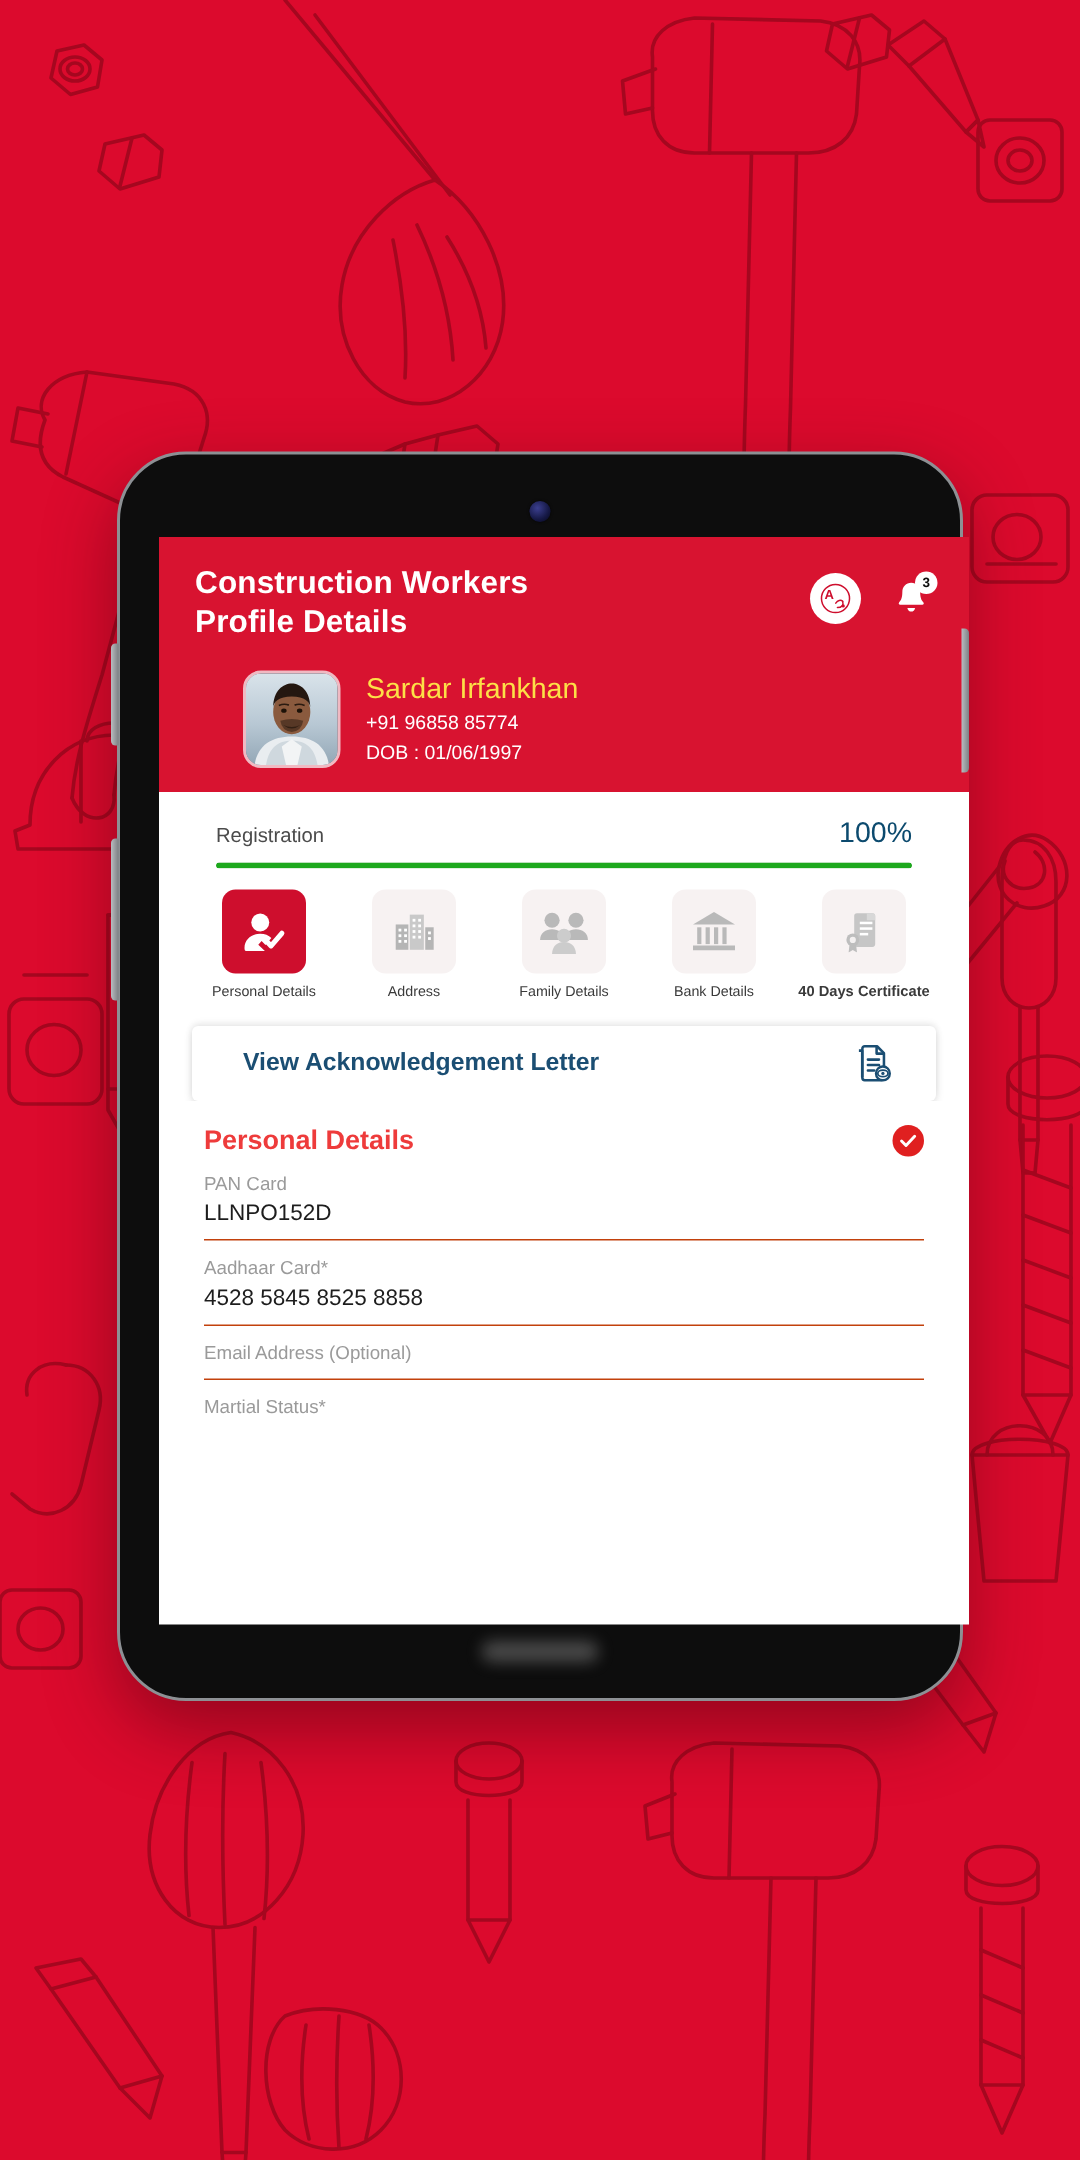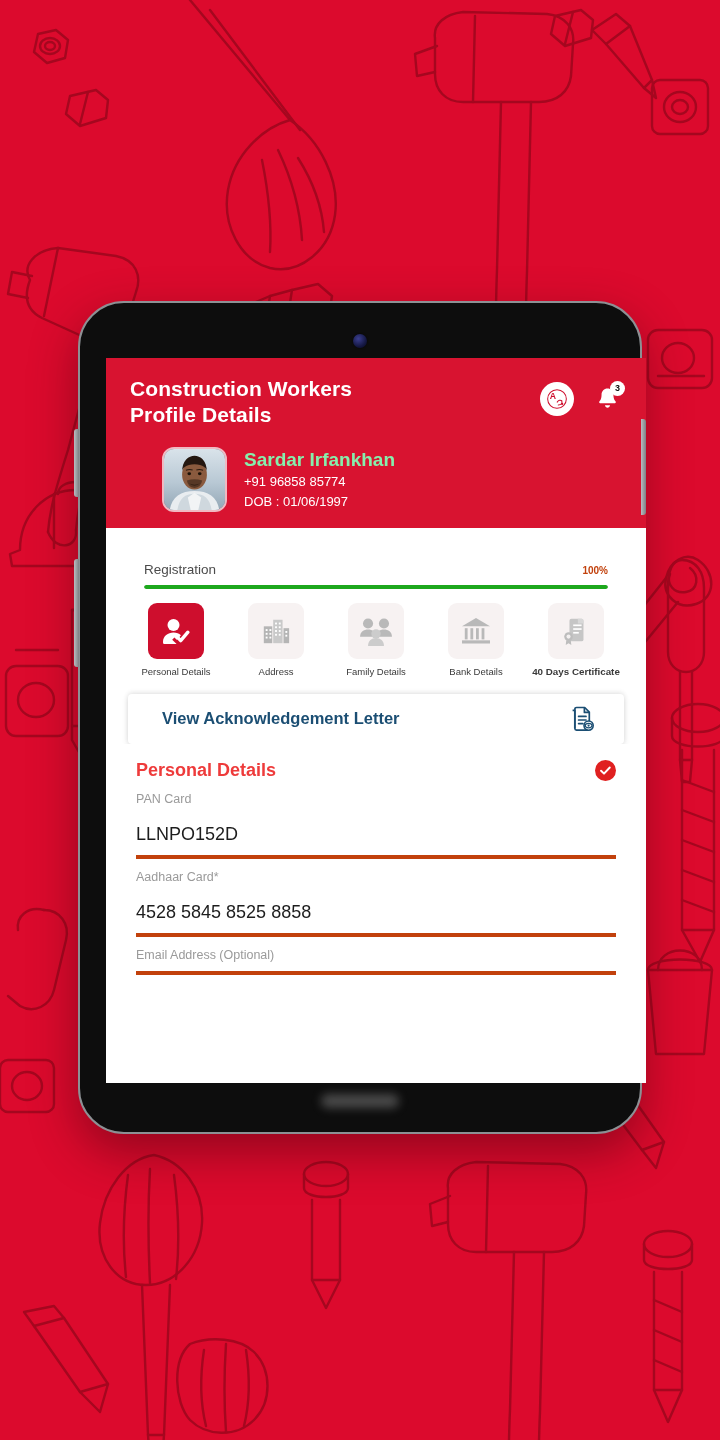--- a/index.html
+++ b/index.html
@@ -83,28 +83,28 @@
     line-height:1;
   }
 
   .profile-row { display:flex; align-items:center; gap:17px; margin-top:18px; padding-left:32px; }
   .avatar {
     width:65px; height:65px; border-radius:12px;
     border:2px solid #f0b9c2; overflow:hidden; flex:none;
     background:#6c7b86;
   }
   .avatar svg { display:block; width:100%; height:100%; }
-  .profile-name { color:#86efac; font-size:19px; font-weight:700; line-height:1.35; }
+  .profile-name { color:#fde047; font-size:19px; font-weight:400; line-height:1.35; }
   .profile-line { color:#ffffff; font-size:13px; line-height:1.5; }
 
   
-  .progress-block { padding:17px 38px 0 38px; background:#fff;margin-top:17px; }
+  .progress-block { padding:17px 38px 0 38px; background:#fff; }
   .progress-head { display:flex; justify-content:space-between; align-items:baseline; }
   .progress-label { font-size:13.5px; color:#4b4b4b; }
-  .progress-pct { font-size:10px; color:#c2410c; font-weight:700; }
+  .progress-pct { font-size:19px; color:#0c4a6e; font-weight:400; }
   .progress-track {
     margin-top:8px; height:4px; border-radius:3px; background:#e8e8e8; overflow:hidden;
   }
   .progress-fill { height:100%; border-radius:3px; background:#1DA81D; }
 
   
   .tabs { display:flex; justify-content:space-between; padding:14px 26px 10px 26px; background:#fff; }
   .tab { width:88px; display:flex; flex-direction:column; align-items:center; }
   .tab-icon {
     width:56px; height:56px; border-radius:9px; background:#f7f2f2;
@@ -127,24 +127,24 @@
   .ack-text { color:#1b4e73; font-size:16.5px; font-weight:700; }
 
   
   .details { padding:16px 30px 0 30px; background:#fff; }
   .details-head { display:flex; align-items:center; justify-content:space-between; }
   .details-title { color:#EE3B3B; font-size:18px; font-weight:bold; }
   .check-badge {
     width:21px; height:21px; border-radius:50%; background:#E02020;
     display:flex; align-items:center; justify-content:center;
   }
-  .field { padding:9px 0 7px 0; border-bottom:4px solid #c2410c; }
+  .field { padding:9px 0 7px 0; border-bottom:1px solid #c2410c; }
   .field:last-child { border-bottom:none; }
   .field-label { font-size:12.5px; color:#9a9a9a; line-height:1.5; }
-  .field-value { font-size:18px; color:#1d1d1d; margin-top:14px; line-height:1.4; }
+  .field-value { font-size:15px; color:#1d1d1d; margin-top:0; line-height:1.4; }
   .field.partial .field-label { margin-bottom:2px; }
 </style>
 </head>
 <body>
 
 <div id="bg-pattern">
   <svg viewBox="0 0 720 1440" xmlns="http://www.w3.org/2000/svg">
     <rect width="720" height="1440" fill="#DC0A2D"></rect>
     <g fill="none" stroke="#A5071F" stroke-width="2.4" stroke-linecap="round" stroke-linejoin="round">
 
@@ -542,18 +542,19 @@
       <div class="field">
         <div class="field-label">Aadhaar Card*</div>
         <div class="field-value">4528 5845 8525 8858</div>
       </div>
 
       <div class="field">
         <div class="field-label">Email Address (Optional)</div>
       </div>
 
       <div class="field">
+        <div class="field-label">Martial Status*</div>
       </div>
 
     </div>
 
   </div>
 </div>
 
 </body></html>

